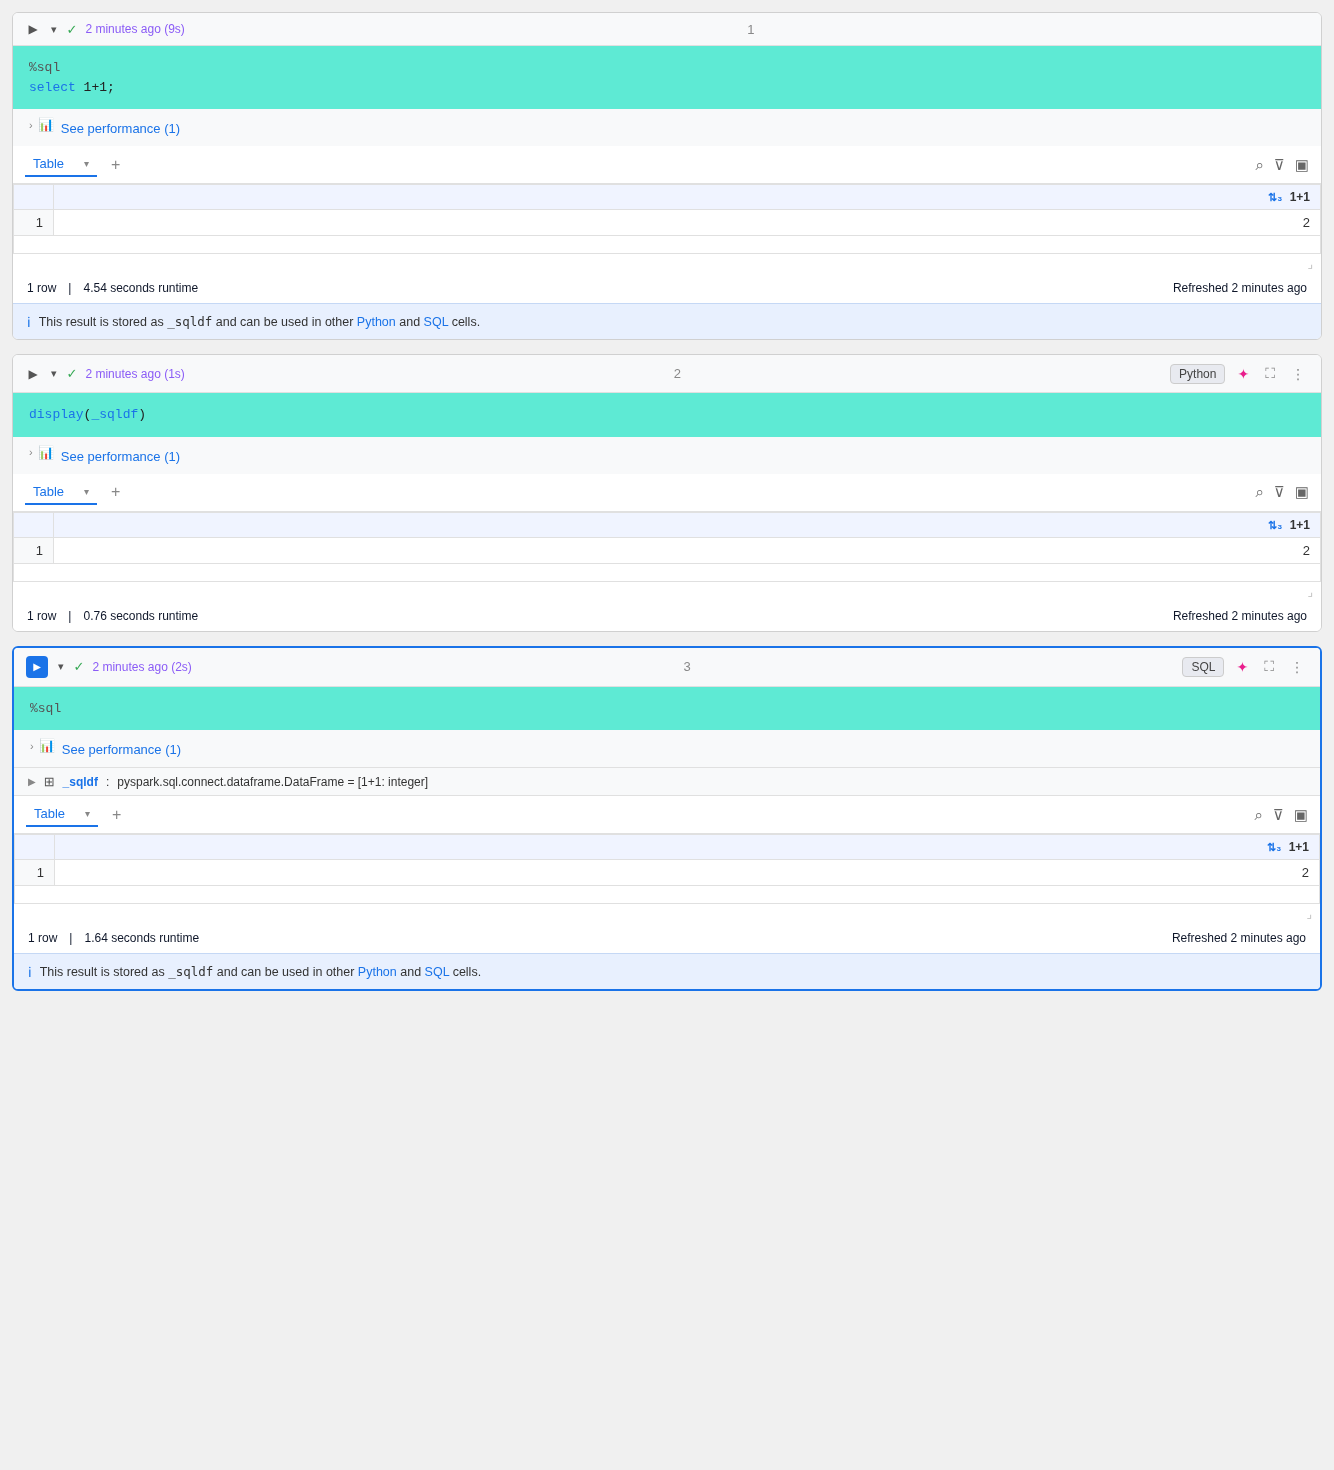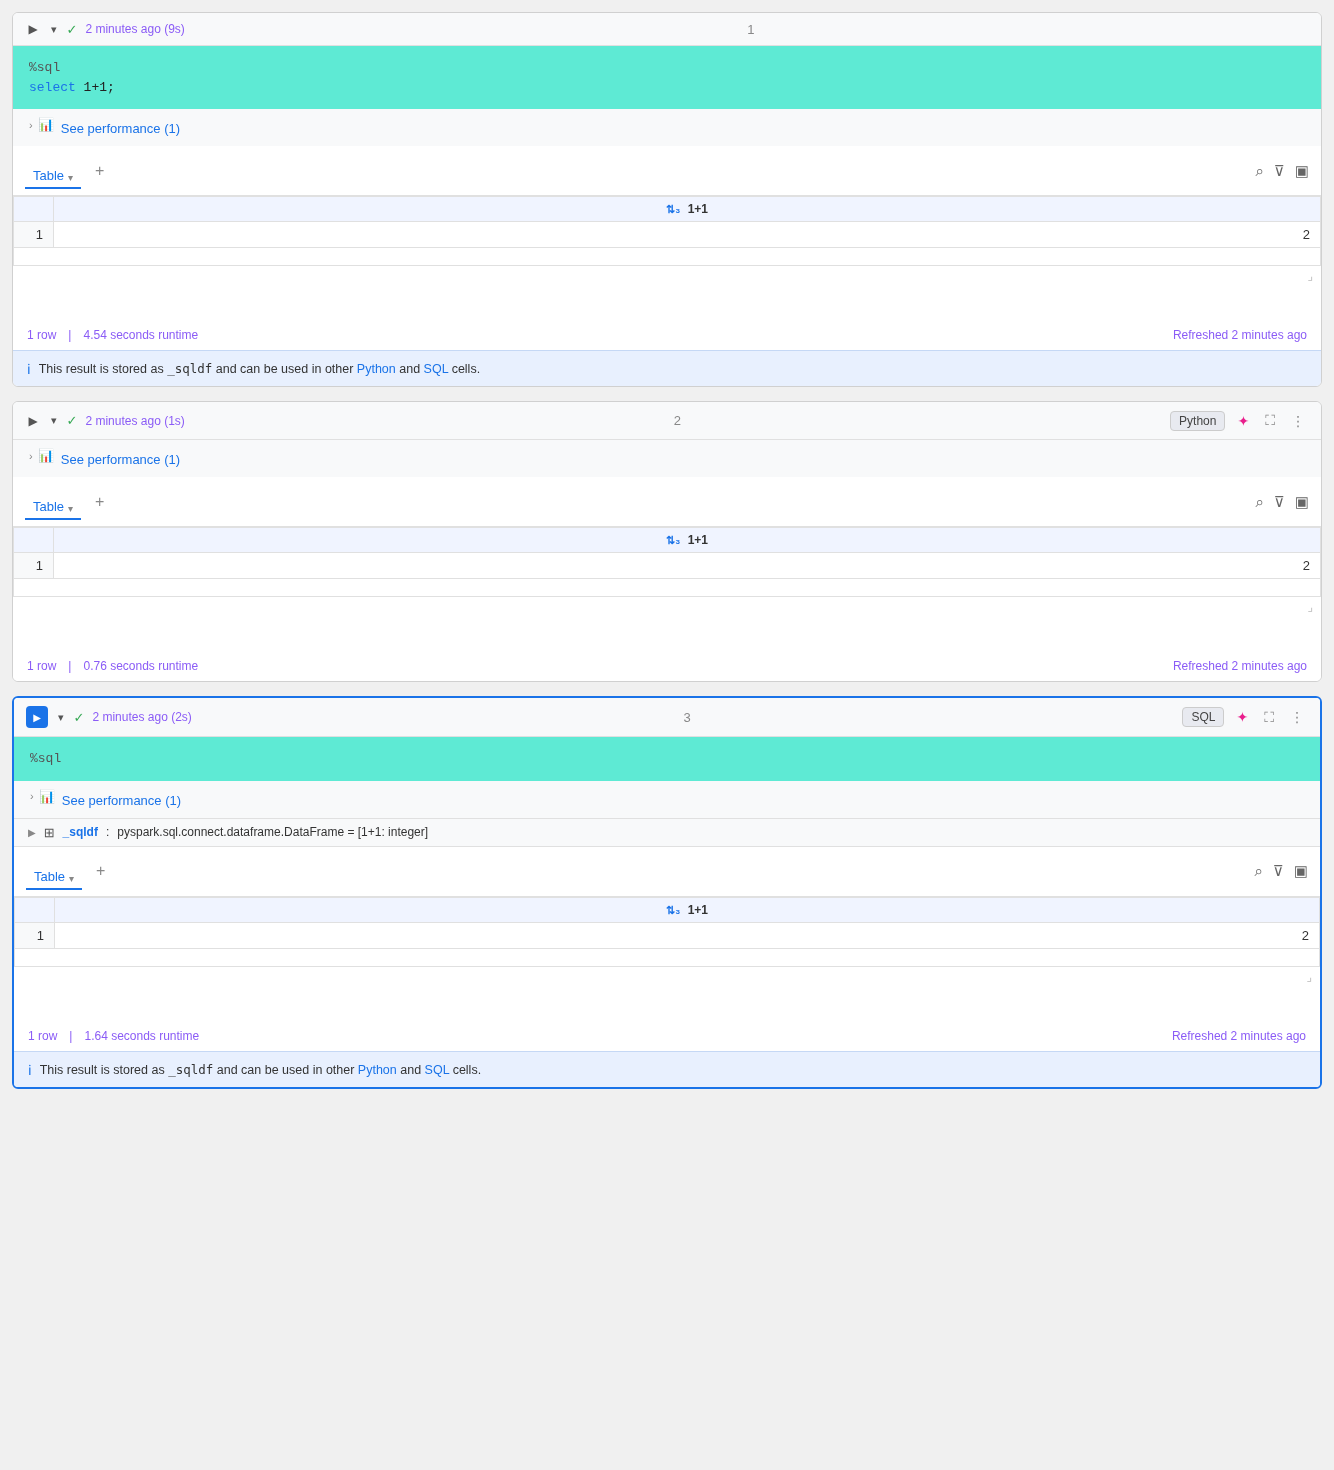--- a/index.html
+++ b/index.html
@@ -123,29 +123,28 @@
     .table-toolbar {
       display: flex;
       align-items: center;
       padding: 6px 12px;
       border-bottom: 1px solid #e0e0e0;
       gap: 8px;
       background: #fff;
     }
     .table-tab {
       display: flex;
-      align-items: flex-end;
-      gap: 4px;
+      align-items: center;
+      gap: 20px;
       padding: 4px 8px;
       border-bottom: 2px solid #1a73e8;
       color: #1a73e8;
       font-size: 13px;
       font-weight: 500;
       cursor: pointer;
-      margin-top: 12px;
     }
     .table-tab .tab-chevron {
       font-size: 10px;
       color: #888;
     }
     .add-tab-btn {
       background: transparent;
       border: none;
       cursor: pointer;
       color: #888;
@@ -165,21 +164,21 @@
     }
     .data-table {
       width: 100%;
       border-collapse: collapse;
       background: #fff;
     }
     .data-table th {
       background: #f0f4ff;
       border: 1px solid #e0e0e0;
       padding: 5px 10px;
-      text-align: center;
+      text-align: right;
       font-size: 12px;
       font-weight: 600;
       color: #333;
     }
     .data-table th .col-icon {
       color: #1a73e8;
       font-size: 11px;
       margin-right: 4px;
     }
     .data-table td {
@@ -196,23 +195,22 @@
       width: 40px;
       border: 1px solid #e0e0e0;
       padding: 5px 8px;
     }
     .table-footer {
       display: flex;
       align-items: center;
       justify-content: space-between;
       padding: 8px 14px;
       font-size: 12px;
-      color: #8b5cf6;
+      color: #0f172a;
       background: #fff;
-      margin-top: 35px;
     }
     .table-footer-left {
       display: flex;
       gap: 12px;
     }
     .info-bar {
       display: flex;
       align-items: center;
       gap: 8px;
       padding: 8px 14px;
@@ -335,20 +333,25 @@
     <button class="run-btn-plain">▶</button>
     <button class="chevron-btn">▾</button>
     <span class="status-check">✓</span>
     <span class="status-time">2 minutes ago (1s)</span>
     <span class="cell-num">2</span>
     <span class="cell-lang">Python</span>
     <button class="icon-btn pink">✦</button>
     <button class="icon-btn">⛶</button>
     <button class="icon-btn">⋮</button>
   </div>
+  <div class="cell-code">
+    <div>
+      <span class="code-fn">display</span><span>(<span class="code-var">_sqldf</span>)</span>
+    </div>
+  </div>
   <div class="see-perf">
     <span class="see-perf-chevron">›</span>
     <span class="see-perf-icon">📊</span>
     <a class="see-perf-link">See performance (1)</a>
   </div>
   <div class="table-toolbar">
     <div class="table-tab">
       <span>Table</span>
       <span class="tab-chevron">▾</span>
     </div>

